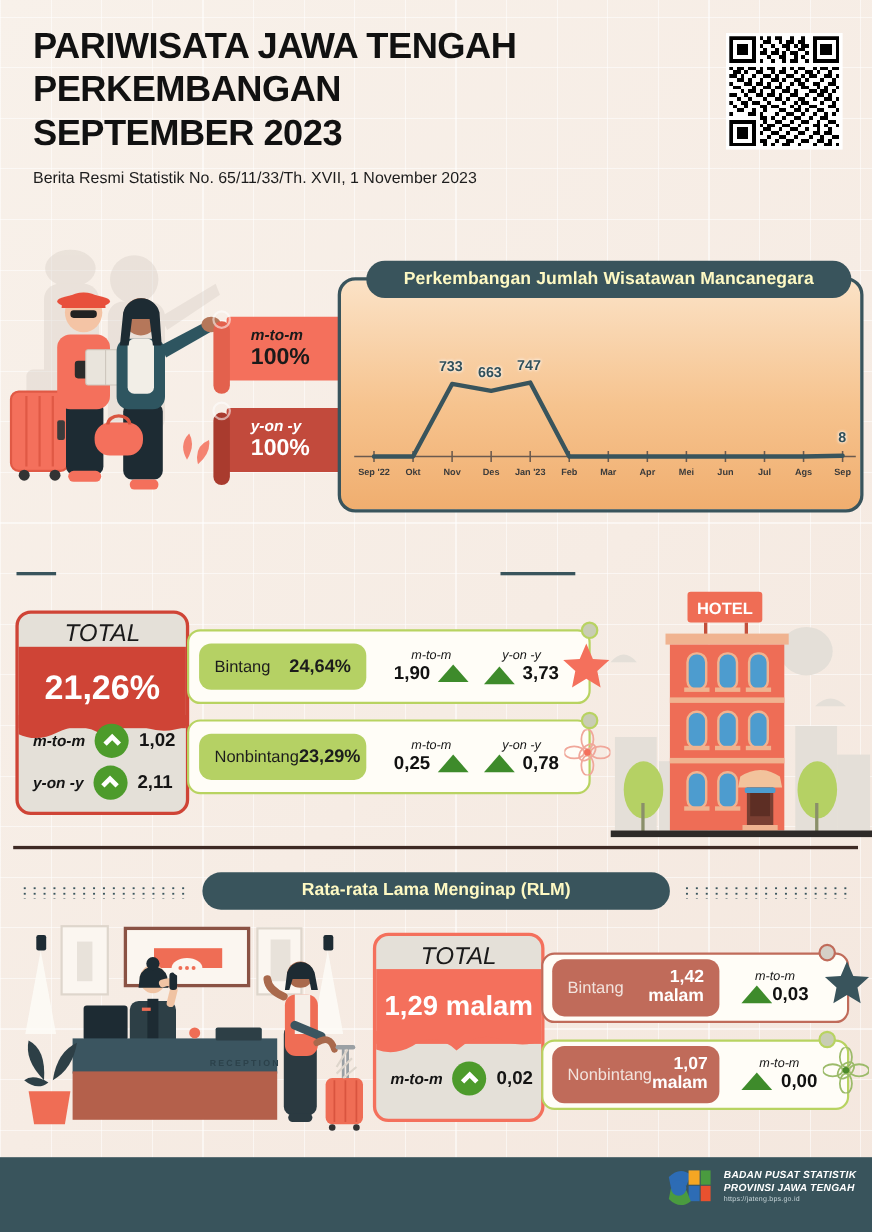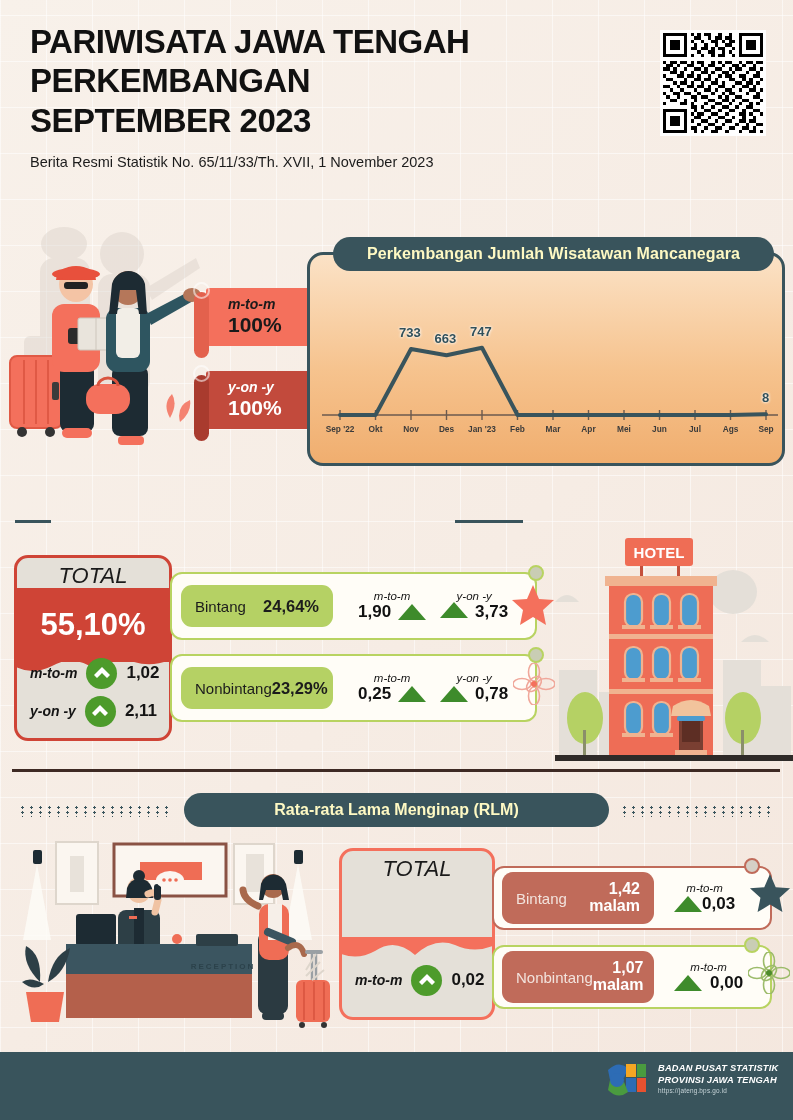--- a/index.html
+++ b/index.html
@@ -258,21 +258,21 @@
           <polyline points="30,160 65.5,160 101,94.03 136.5,100.33 172,92.77 207.5,160 243,160 278.5,160 314,160 349.5,160 385,160 420.5,160 456,159.28" fill="none" stroke="#39545c" stroke-width="4" stroke-linejoin="round" stroke-linecap="round"></polyline>
         </svg><div class="pt-label" style="left: 89px; top: 70.03px;">733</div><div class="pt-label" style="left: 124.5px; top: 76.33px;">663</div><div class="pt-label" style="left: 160px; top: 68.77px;">747</div><div class="pt-label" style="left: 452px; top: 135.28px;">8</div><div class="x-label" style="left: 30px; top: 169px;">Sep '22</div><div class="x-label" style="left: 65.5px; top: 169px;">Okt</div><div class="x-label" style="left: 101px; top: 169px;">Nov</div><div class="x-label" style="left: 136.5px; top: 169px;">Des</div><div class="x-label" style="left: 172px; top: 169px;">Jan '23</div><div class="x-label" style="left: 207.5px; top: 169px;">Feb</div><div class="x-label" style="left: 243px; top: 169px;">Mar</div><div class="x-label" style="left: 278.5px; top: 169px;">Apr</div><div class="x-label" style="left: 314px; top: 169px;">Mei</div><div class="x-label" style="left: 349.5px; top: 169px;">Jun</div><div class="x-label" style="left: 385px; top: 169px;">Jul</div><div class="x-label" style="left: 420.5px; top: 169px;">Ags</div><div class="x-label" style="left: 456px; top: 169px;">Sep</div></div>
   </div>
   <div class="sect chart-title" style="position:absolute;">Perkembangan Jumlah Wisatawan Mancanegara</div>
 
   <div class="dash-l" style="left:15px; top:520px; width:36px;"></div>
   <div class="dash-l" style="left:455px; top:520px; width:68px;"></div>
 
   <div class="total-card" id="tpk-total">
     <div class="head">TOTAL</div>
-    <div class="banner">55,10%</div>
+    <div class="banner">21,26%</div>
     <svg class="wave" style="top:92px;" viewBox="0 0 160 22" preserveAspectRatio="none">
       <path d="M0 0 h160 v8 q-20 10 -40 4 q-18 -6 -38 8 q-22 -16 -44 -4 q-20 10 -38 0 z" fill="#cf4436"></path>
     </svg>
     <div class="stats">
       <div class="stat-row">
         <span class="k">m-to-m</span>
         <span class="up-circle">
           <svg width="18" height="14" viewBox="0 0 18 14">
               <path d="M9 1 L17 9 L14 12 L9 7 L4 12 L1 9 Z" fill="#fff"></path>
             </svg>
@@ -299,21 +299,21 @@
     <div style="display:flex; align-items:flex-end; gap:6px; margin-left:25px;">
       <div class="kv">
         <span class="k">m-to-m</span>
         <span style="display:flex;align-items:center;gap:7px;">
           <span class="v">1,90</span>
           <span class="tri"></span>
         </span>
       </div>
       <div class="kv" style="margin-left:8px;">
         <span class="k">y-on -y</span>
-        <span style="display:flex;align-items:flex-start;gap:7px;">
+        <span style="display:flex;align-items:flex-end;gap:7px;">
           <span class="tri"></span>
           <span class="v">3,73</span>
         </span>
       </div>
     </div>
   </div>
   <div class="knob" style="left:528px; top:565px;"></div>
   <svg style="position:absolute; left:510px; top:583px;" width="46" height="44" viewBox="0 0 46 44">
     <path d="M23 2 L29 16 L44 17 L33 27 L36 42 L23 34 L10 42 L13 27 L2 17 L17 16 Z" fill="#f4705c"></path>
   </svg>
@@ -421,20 +421,21 @@
   </div>
 
   <div class="divider"></div>
 
   <div class="dots" style="left:18px; top:805px; width:152px;"></div>
   <div class="sect" id="sect-rlm">Rata-rata Lama Menginap (RLM)</div>
   <div class="dots" style="left:620px; top:805px; width:155px;"></div>
 
   <div class="total-card" id="rlm-total">
     <div class="head">TOTAL</div>
+    <div class="banner">1,29 malam</div>
     <svg class="wave" style="top:86px;" viewBox="0 0 160 22" preserveAspectRatio="none">
       <path d="M0 0 h160 v6 q-22 12 -44 2 q-20 -8 -40 10 q-20 -18 -40 -4 q-18 10 -36 2 z" fill="#f4705c"></path>
     </svg>
     <div class="stats">
       <div class="stat-row" style="margin-bottom:18px;">
         <span class="k">m-to-m</span>
         <span class="up-circle">
           <svg width="18" height="14" viewBox="0 0 18 14">
               <path d="M9 1 L17 9 L14 12 L9 7 L4 12 L1 9 Z" fill="#fff"></path>
             </svg>

